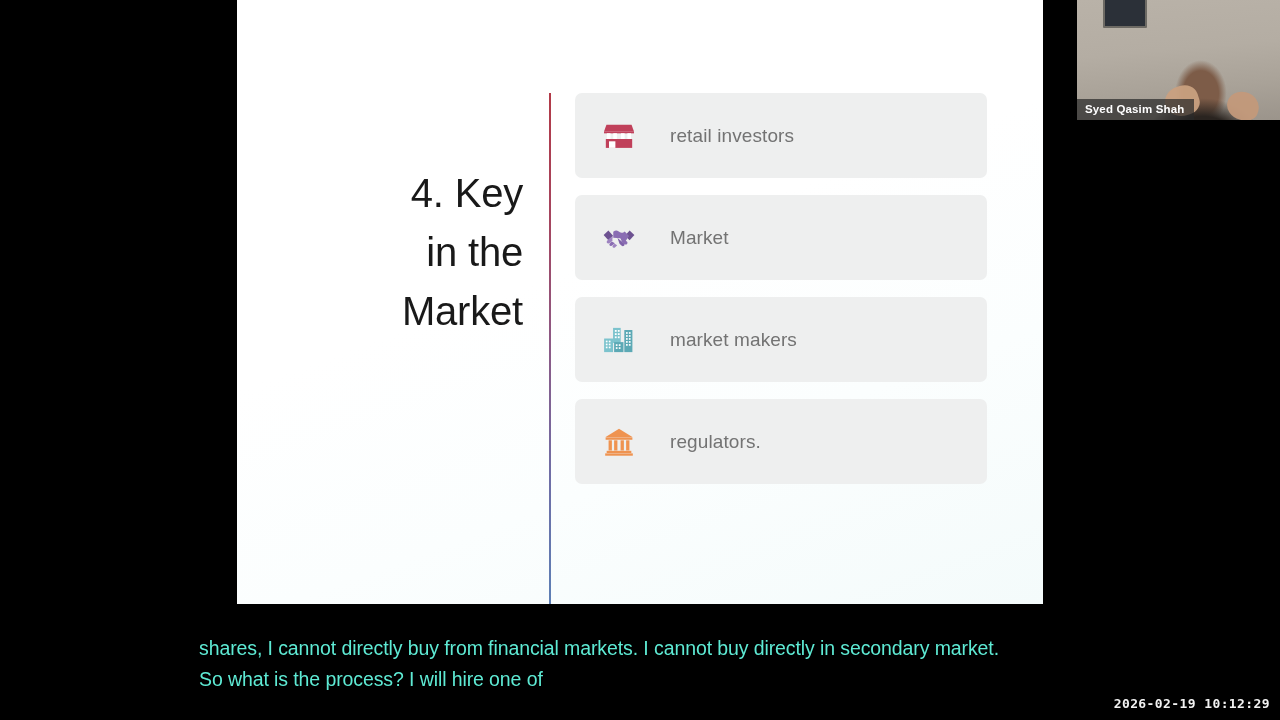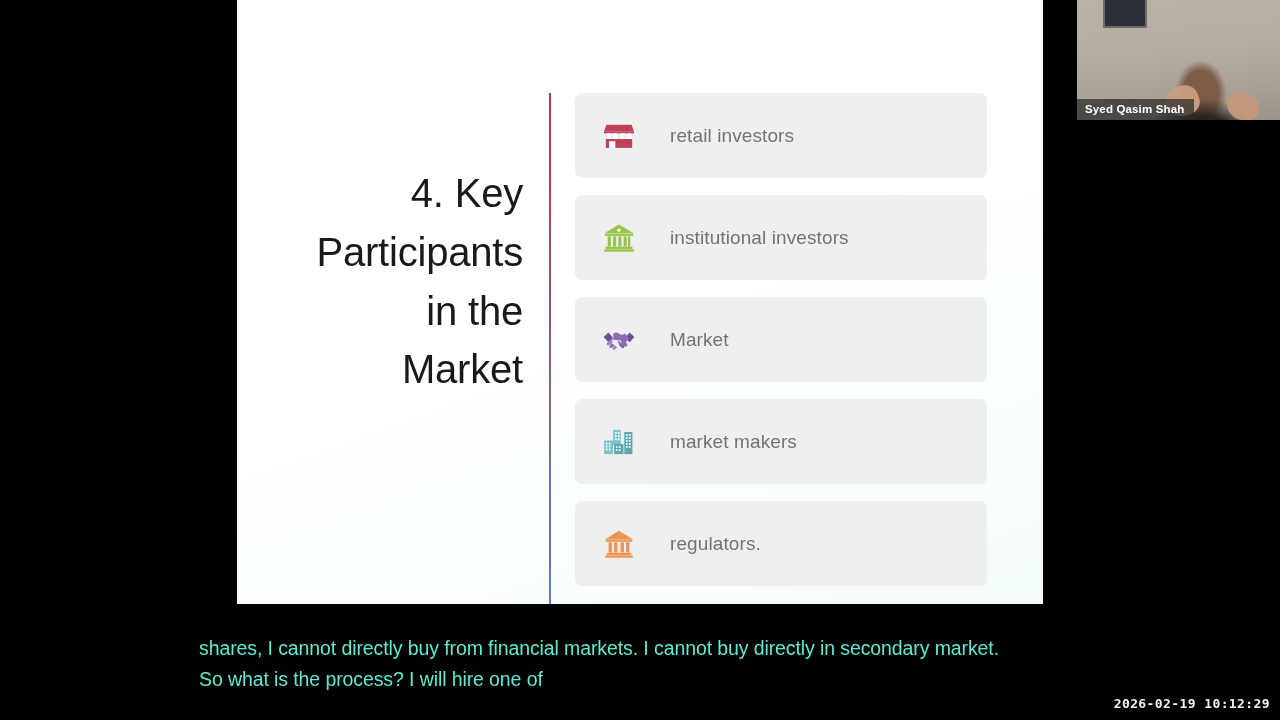--- a/index.html
+++ b/index.html
@@ -214,21 +214,20 @@
 </head>
 <body>
 
 <div id="screen">
 
   <div id="slide">
     <div id="slide-inner">
 
       <div id="slide-title">
         <div>4. Key</div>
-        <div>Participants</div>
         <div>in the</div>
         <div>Market</div>
       </div>
 
       <div id="divider"></div>
 
       <div id="cards">
 
         <div class="card">
           <span class="card-icon">
@@ -238,37 +237,20 @@
               <path d="M4.6 13.5h3.4v5.3H4.6zM10.6 13.5h3.4v5.3h-3.4zM17.9 13.5h3.4v5.3h-3.4zM23.9 13.5h3.4v5.3h-3.4z" fill="#ffffff"></path>
               <rect x="3.6" y="13.5" width="24.8" height="1.0" fill="#c0405a" opacity="0"></rect>
               <path d="M3.6 18.8h24.8v8.4H3.6z" fill="#c0405a"></path>
               <rect x="6.6" y="21.0" width="6.0" height="6.2" fill="#ffffff"></rect>
               <rect x="5.1" y="19.6" width="2.3" height="7.6" fill="#c0405a" opacity="0"></rect>
             </svg>
           </span>
           <span class="card-label">retail investors</span>
         </div>
 
-        <div class="card">
-          <span class="card-icon">
-            <svg viewBox="0 0 32 32" fill="none">
-              <path d="M16 3.2 2.6 11.4h26.8z" fill="#9ac449"></path>
-              <circle cx="16" cy="8.6" r="1.5" fill="#ffffff"></circle>
-              <rect x="2.6" y="11.8" width="26.8" height="2.2" fill="#9ac449"></rect>
-              <rect x="5.4" y="14.4" width="2.9" height="9.6" fill="#9ac449"></rect>
-              <rect x="10.4" y="14.4" width="2.9" height="9.6" fill="#9ac449"></rect>
-              <rect x="15.4" y="14.4" width="2.9" height="9.6" fill="#9ac449"></rect>
-              <rect x="20.4" y="14.4" width="2.9" height="9.6" fill="#9ac449"></rect>
-              <rect x="24.4" y="14.4" width="2.2" height="9.6" fill="#9ac449"></rect>
-              <rect x="3.4" y="24.2" width="25.2" height="2.1" fill="#9ac449"></rect>
-              <rect x="2.2" y="26.6" width="27.6" height="2.3" fill="#9ac449"></rect>
-            </svg>
-          </span>
-          <span class="card-label">institutional investors</span>
-        </div>
 
         <div class="card">
           <span class="card-icon">
             <svg viewBox="0 0 32 32" fill="none">
               <path d="M1.5 13.2 6.0 9.0l4.4 4.8-4.4 4.3z" fill="#6d5291"></path>
               <path d="M30.5 13.2 26.0 9.0l-4.4 4.8 4.4 4.3z" fill="#6d5291"></path>
               <path d="M10.6 10.2c1.8-1.3 3.3-1.6 4.8-.6 1.1.8 2.0 1.4 3.0 1.4 1.3 0 2.2-.6 3.0-1.2l4.0 4.2-3.6 5.6-4.4-3.4-6.8-.4z" fill="#8a6db3"></path>
               <path d="M10.2 14.0c-1.3.9-2.4 1.8-3.2 2.7-.7.8-.5 1.7.3 2.2.8.5 1.6.2 2.3-.4" fill="#9d83c0"></path>
               <path d="M7.0 16.5c-1.0.8-1.8 1.6-2.3 2.3-.6.8-.3 1.7.5 2.2.8.5 1.7.2 2.4-.5l2.4-2.2" fill="#9d83c0"></path>
               <path d="M9.3 19.3c-.9.7-1.6 1.4-2.1 2.0-.5.7-.2 1.5.5 2.0.7.4 1.5.2 2.2-.4l2.2-2.0" fill="#8a6db3"></path>

